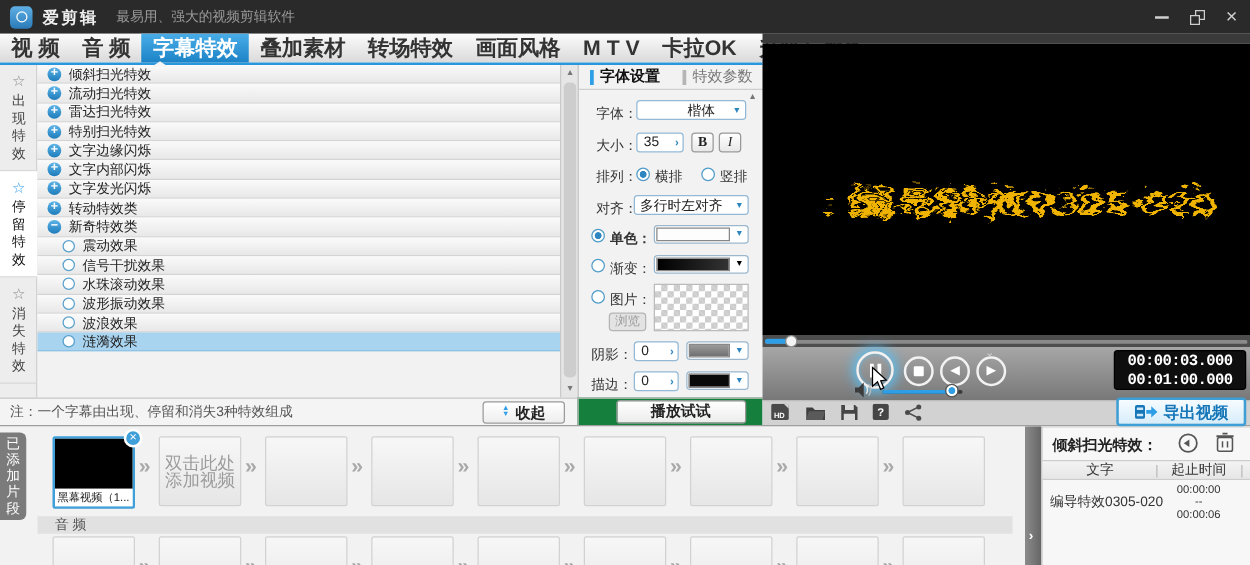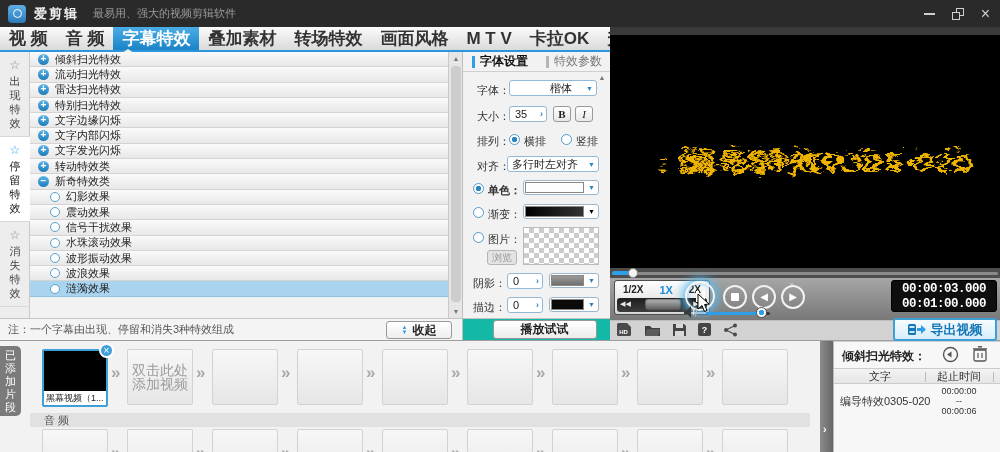--- a/index.html
+++ b/index.html
@@ -71,21 +71,21 @@
   .radio.checked { background:radial-gradient(circle at 50% 50%, #2e86c0 0 2.5px, #fff 3px); }
   .swatch { position:absolute; height:15px; border:1px solid #9ab7cd; border-radius:3px; background:#fff; }
   .swatch .chip { position:absolute; left:1px; top:1px; bottom:1px; right:14px; border:1px solid #888; }
   .checker { position:absolute; border:1px solid #bbb; background-image:linear-gradient(45deg,#ccc 25%,transparent 25%,transparent 75%,#ccc 75%),linear-gradient(45deg,#ccc 25%,#fff 25%,#fff 75%,#ccc 75%); background-size:10px 10px; background-position:0 0,5px 5px; }
   .browse { position:absolute; width:30px; height:15px; background:#e3e3e3; border:1px solid #b5b5b5; border-radius:3px; font-size:10px; color:#9a9a9a; text-align:center; line-height:13px; }
   .slider-track { position:absolute; height:3px; background:#b9b9b9; border-radius:2px; }
   .slider-knob { position:absolute; width:9px; height:9px; border-radius:50%; background:radial-gradient(circle,#2e9fe6 0 2px,#fff 2.5px); border:1px solid #7aa9c8; }
   .pctbox { position:absolute; width:36px; height:15px; background:#fff; border:1px solid #aaa; font-size:10px; color:#444; text-align:center; line-height:13px; }
   .fscroll { position:absolute; right:2px; top:22px; width:12px; height:266px; }
   .fscroll .arr { position:absolute; width:12px; font-size:7px; color:#777; text-align:center; }
-  .playtest-bar { position:absolute; left:462px; top:318px; width:148px; height:22px; background:#14b8a6; border-top:1px solid #c4c4c4; border-left:1px solid #bdbdbd; display:flex; align-items:center; justify-content:center;padding-left:16px; }
+  .playtest-bar { position:absolute; left:462px; top:318px; width:148px; height:22px; background:#15803d; border-top:1px solid #c4c4c4; border-left:1px solid #bdbdbd; display:flex; align-items:center; justify-content:center;padding-left:16px; }
   .playtest-btn { width:104px; height:19px; background:linear-gradient(#fff,#ececec); border:1px solid #979797; border-radius:3px; font-size:12px; font-weight:bold; color:#222; text-align:center; line-height:17px; }
 
   
   .preview { position:absolute; left:610px; top:35px; width:390px; height:233px; background:#000; }
   .seekbar { position:absolute; left:610px; top:268px; width:390px; height:10px; background:#4d4d4d; }
   .seek-track { position:absolute; left:2px; top:4px; width:386px; height:3px; background:#8a8a8a; border-radius:2px; }
   .seek-fill { position:absolute; left:2px; top:3px; width:20px; height:4px; background:#2e9fe6; border-radius:2px; }
   .seek-handle { position:absolute; left:18px; top:0px; width:10px; height:10px; border-radius:50%; background:#f4f4f4; border:1px solid #888; }
 
   
@@ -236,24 +236,20 @@
     <div class="erow">
         <span class="picon">+</span>
         <span>转动特效类</span>
       </div>
     <div class="erow">
         <span class="picon">−</span>
         <span>新奇特效类</span>
       </div>
     <div class="erow opt">
         <span class="ricon"></span>
-        <span>幻影效果</span>
-      </div>
-    <div class="erow opt">
-        <span class="ricon"></span>
         <span>震动效果</span>
       </div>
     <div class="erow opt">
         <span class="ricon"></span>
         <span>信号干扰效果</span>
       </div>
     <div class="erow opt">
         <span class="ricon"></span>
         <span>水珠滚动效果</span>
       </div>
@@ -392,32 +388,20 @@
 
   <div class="seekbar">
     <span class="seek-track"></span>
     <span class="seek-fill"></span>
     <span class="seek-handle"></span>
   </div>
 
   <div class="ctrlbar">
     <span class="notch">⌄</span>
 
-    <div class="speedbox">
-      <div class="speeds">
-        <span class="sp">1/2X</span>
-        <span class="sp active">1X</span>
-        <span class="sp">2X</span>
-      </div>
-      <div class="speed-slider">
-        <span class="aw" style="left:3px;">◀◀</span>
-        <span class="speed-knob"></span>
-        <span class="aw" style="right:3px;">▶▶</span>
-      </div>
-    </div>
 
     <div class="cbtn pause" style="left:75px;">
       <span class="pbars">
           <i></i>
           <i></i>
         </span>
     </div>
     <div class="cbtn" style="left:113px;">
       <span class="stopsq"></span>
     </div>

